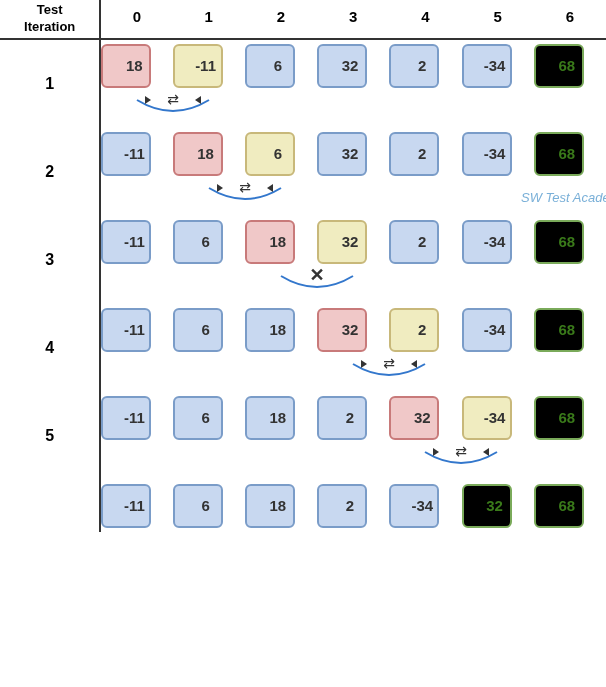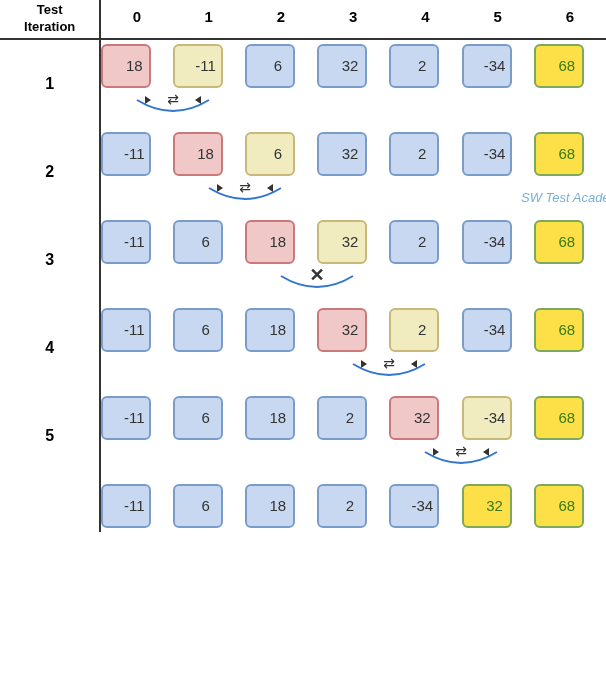--- a/index.html
+++ b/index.html
@@ -11,27 +11,27 @@
       overflow: hidden;
     }
     .box {
       width: 50px;
       height: 44px;
       display: flex;
       align-items: center;
       justify-content: center;
       border-radius: 6px;
       font-size: 15px;
-      font-weight: normal;
+      font-weight: bold;
       padding-left: 16px;
     }
     .box-blue { background: #c8d8f0; border: 2px solid #7a9cc8; color: #333; }
     .box-red { background: #f0c8c8; border: 2px solid #c87a7a; color: #333; }
     .box-yellow { background: #f0ecc0; border: 2px solid #c8b87a; color: #333; }
-    .box-green { background: #fde047; border: 2px solid #7aaa5a; color: #3a7a1a; }
+    .box-green { background: #000000; border: 2px solid #7aaa5a; color: #3a7a1a; }
     
     table {
       border-collapse: collapse;
       width: 606px;
     }
     td, th {
       padding: 0;
     }
     .th-index-iter {
       width: 100px;

